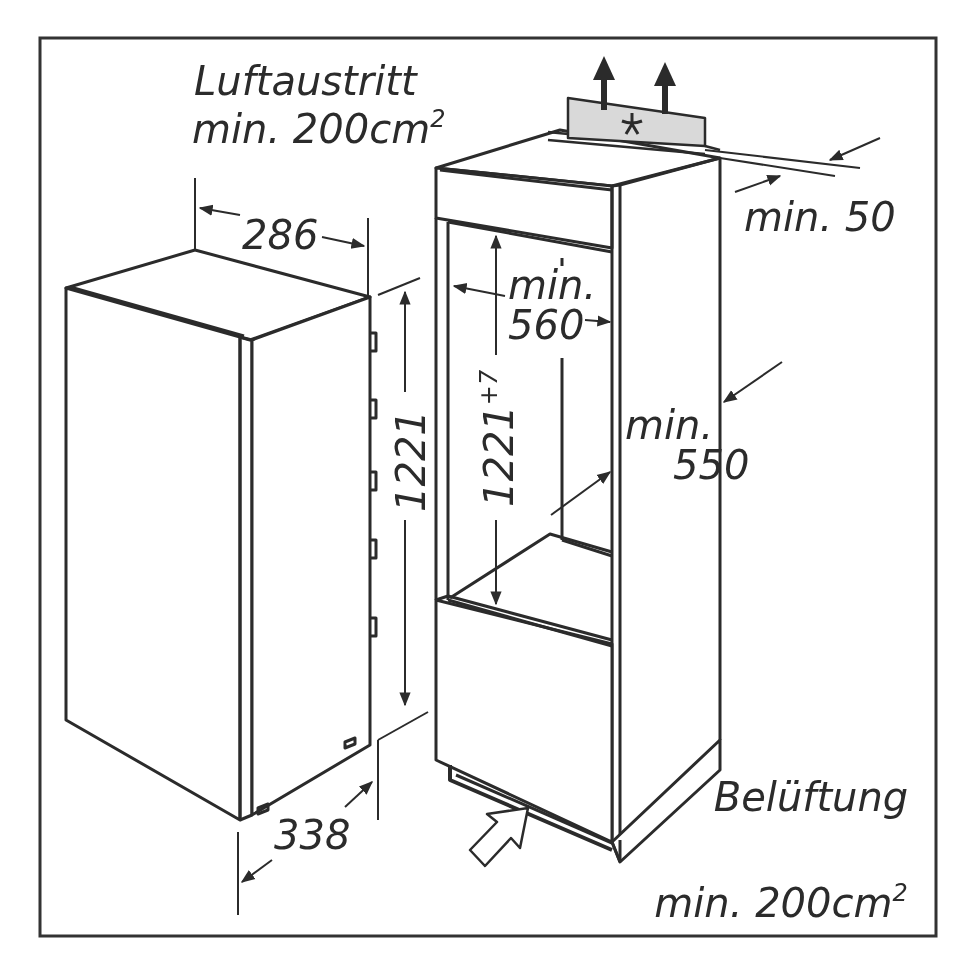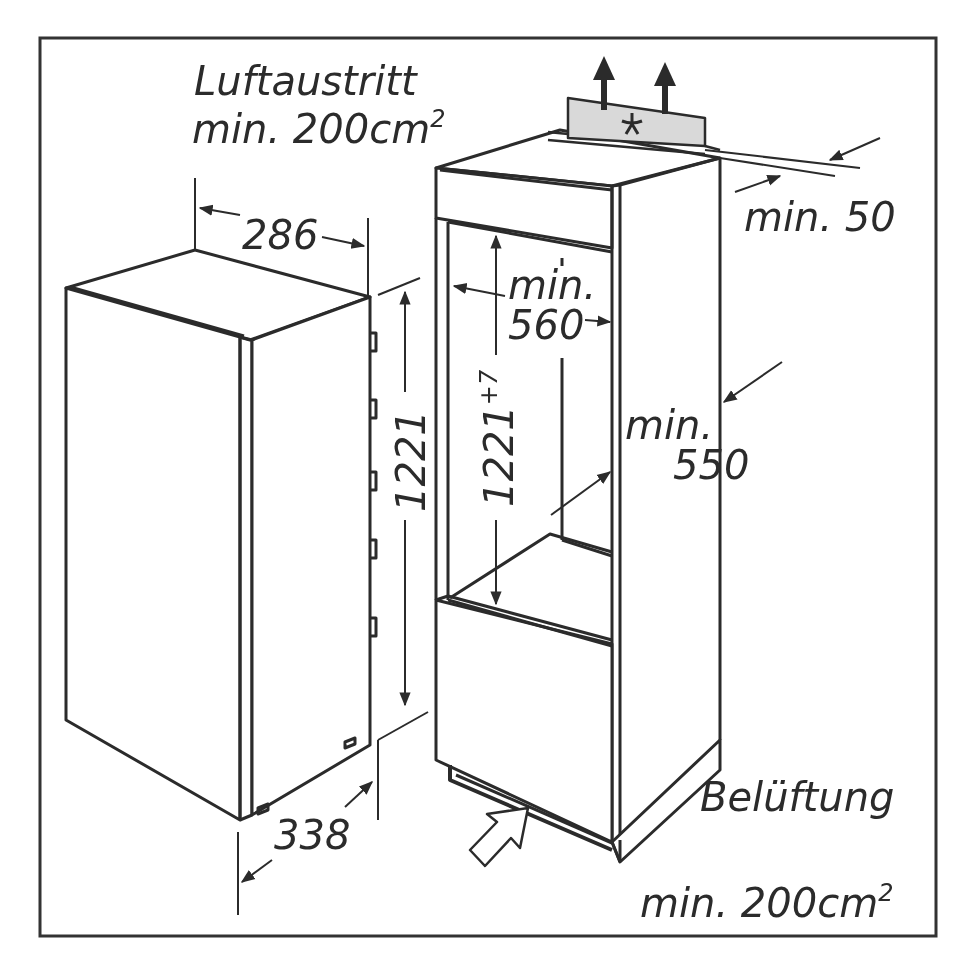--- a/index.html
+++ b/index.html
@@ -10,21 +10,21 @@
       position: absolute;
       font-family: "DejaVu Sans", sans-serif;
       color: #2b2b2b;
       font-size: 40px;
       line-height: 46px;
       white-space: nowrap;
       letter-spacing: 0px;
     }
     .lbl sup { font-size: 24px; vertical-align: 16px; line-height: 0; }
     .rot { transform-origin: 0 0; transform: rotate(-90deg); }
-    .right { text-align: left; }
+    .right { text-align: center; }
   </style>
 </head>
 <body>
 
 <div id="stage">
 
   <svg width="970" height="976" viewBox="0 0 970 976">
     <defs>
       <marker id="ah" viewBox="0 0 10 10" refX="9" refY="5" markerWidth="7" markerHeight="7" orient="auto-start-reverse">
         <path d="M0,1 L10,5 L0,9 Z" fill="#2b2b2b"></path>

